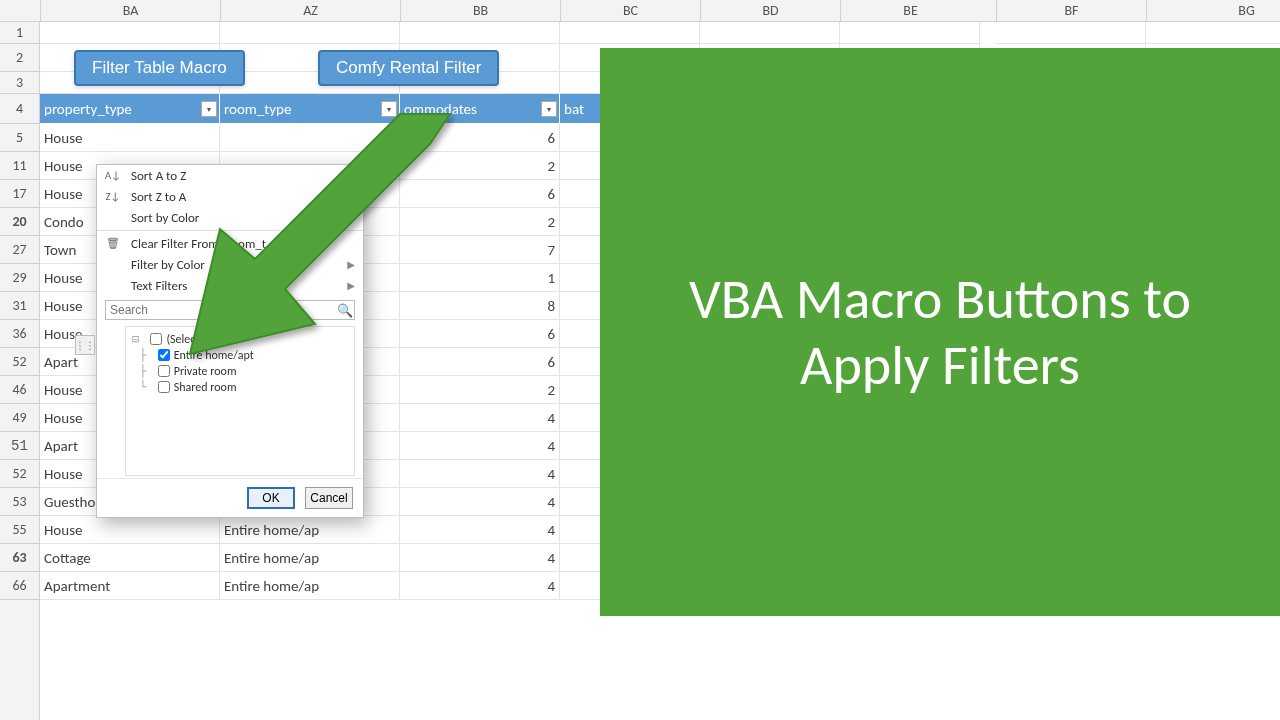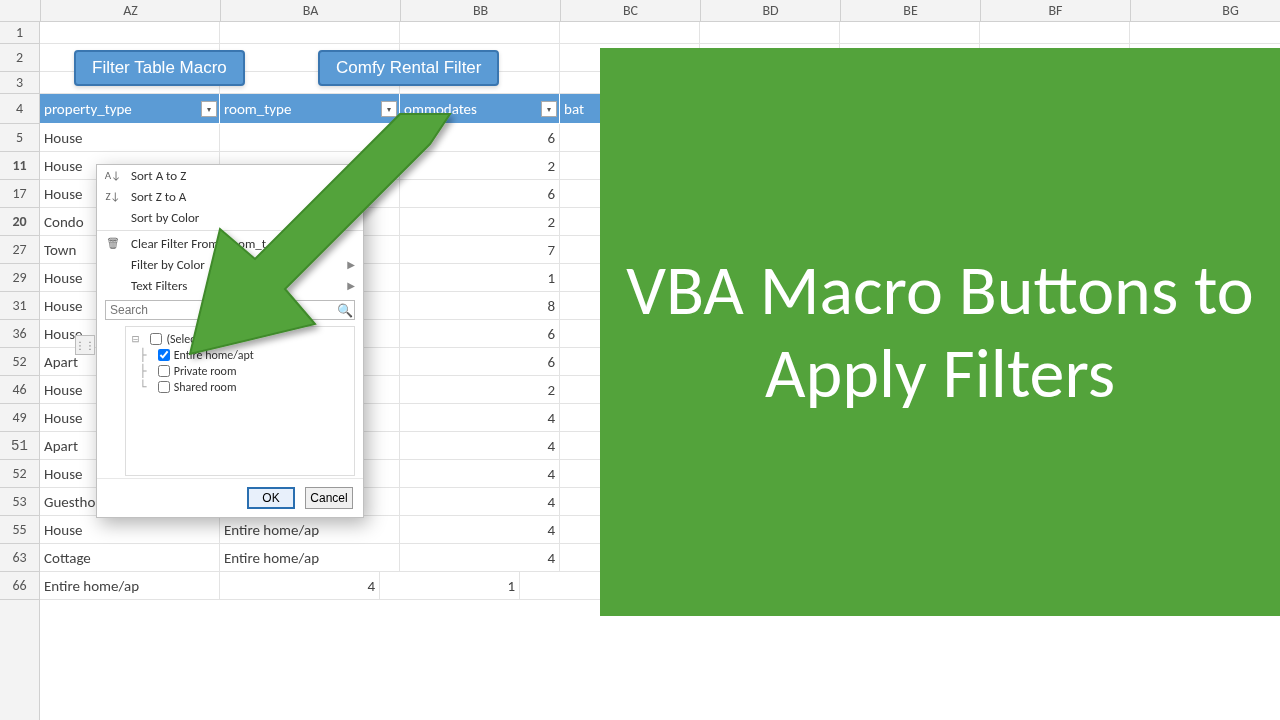--- a/index.html
+++ b/index.html
@@ -155,21 +155,21 @@
   .overlay-title {
     position: absolute;
     top: 48px; right: 0;
     width: 680px; height: 568px;
     background: #53a33b;
     color: #fff;
     display: flex;
     align-items: center;
     justify-content: center;
     text-align: center;
-    font-size: 70px;
+    font-size: 56px;
     line-height: 1.18;
     font-weight: 400;
     padding: 20px 18px;
     z-index: 3;
   }
 
   .arrow {
     position: absolute;
     top: 104px; left: 170px;
     width: 300px; height: 270px;
@@ -177,61 +177,61 @@
     pointer-events: none;
   }
 
   
   .w-az { width: 180px; flex: 0 0 180px; }
   .w-ba { width: 180px; flex: 0 0 180px; }
   .w-bb { width: 160px; flex: 0 0 160px; }
   .w-bc { width: 140px; flex: 0 0 140px; }
   .w-bd { width: 140px; flex: 0 0 140px; }
   .w-be { width: 140px; flex: 0 0 140px; }
-  .w-bf { width: 150px; flex: 0 0 150px; }
+  .w-bf { width: 150px; flex: 0 0 150px; margin-left: 16px; }
   .w-bg { width: 200px; flex: 0 0 200px; }
 </style>
 </head>
 <body>
 
 <div class="sheet">
 
   <div class="col-headers">
     <div class="rowhdr-col"></div>
+    <div class="col-hdr w-ba">BA</div>
     <div class="col-hdr w-az">AZ</div>
-    <div class="col-hdr w-ba">BA</div>
     <div class="col-hdr w-bb">BB</div>
     <div class="col-hdr w-bc">BC</div>
     <div class="col-hdr w-bd">BD</div>
     <div class="col-hdr w-be">BE</div>
     <div class="col-hdr w-bf">BF</div>
     <div class="col-hdr w-bg">BG</div>
   </div>
 
   <div class="row-headers" id="rowhdrs">
       <div class="row-hdr" style="height: 22px; line-height: 22px;">1</div>
       <div class="row-hdr" style="height: 28px; line-height: 28px;">2</div>
       <div class="row-hdr" style="height: 22px; line-height: 22px;">3</div>
       <div class="row-hdr" style="height: 30px; line-height: 30px;">4</div>
       <div class="row-hdr" style="height: 28px; line-height: 28px;">5</div>
-      <div class="row-hdr" style="height: 28px; line-height: 28px; font-weight: bold;">11</div>
+      <div class="row-hdr" style="height: 28px; line-height: 28px;">11</div>
       <div class="row-hdr" style="height: 28px; line-height: 28px;">17</div>
       <div class="row-hdr" style="height: 28px; line-height: 28px; font-weight: bold;">20</div>
       <div class="row-hdr" style="height: 28px; line-height: 28px;">27</div>
       <div class="row-hdr" style="height: 28px; line-height: 28px;">29</div>
       <div class="row-hdr" style="height: 28px; line-height: 28px;">31</div>
       <div class="row-hdr" style="height: 28px; line-height: 28px;">36</div>
       <div class="row-hdr" style="height: 28px; line-height: 28px;">52</div>
       <div class="row-hdr" style="height: 28px; line-height: 28px;">46</div>
       <div class="row-hdr" style="height: 28px; line-height: 28px;">49</div>
       <div class="row-hdr" style="height: 28px; line-height: 28px; font-family: Liberation Mono, monospace;">51</div>
       <div class="row-hdr" style="height: 28px; line-height: 28px;">52</div>
       <div class="row-hdr" style="height: 28px; line-height: 28px;">53</div>
       <div class="row-hdr" style="height: 28px; line-height: 28px;">55</div>
-      <div class="row-hdr" style="height: 28px; line-height: 28px;">63</div>
+      <div class="row-hdr" style="height: 28px; line-height: 28px; font-weight: bold;">63</div>
       <div class="row-hdr" style="height: 28px; line-height: 28px;">66</div>
     </div>
 
   <div class="grid" id="grid">
       <div class="grid-row" style="height: 22px;">
         <div class="cell w-az"></div>
         <div class="cell w-ba"></div>
         <div class="cell w-bb"></div>
         <div class="cell w-bc"></div>
         <div class="cell w-bd"></div>
@@ -446,20 +446,21 @@
         <div class="cell w-az">Cottage</div>
         <div class="cell w-ba">Entire home/ap</div>
         <div class="cell w-bb right">4</div>
         <div class="cell w-bc right">1</div>
         <div class="cell w-bd right">2</div>
         <div class="cell w-be right">3</div>
         <div class="cell w-bf">Real Bed</div>
         <div class="cell w-bg">{TV,"Cable TV",Internet,</div>
       </div>
       <div class="grid-row" style="height: 28px;">
+        <div class="cell w-az">Apartment</div>
         <div class="cell w-ba">Entire home/ap</div>
         <div class="cell w-bb right">4</div>
         <div class="cell w-bc right">1</div>
         <div class="cell w-bd right">1</div>
         <div class="cell w-be right">2</div>
         <div class="cell w-bf">Real Bed</div>
         <div class="cell w-bg">{TV,"Cable TV",Wifi,"Air</div>
       </div>
     </div>
 

